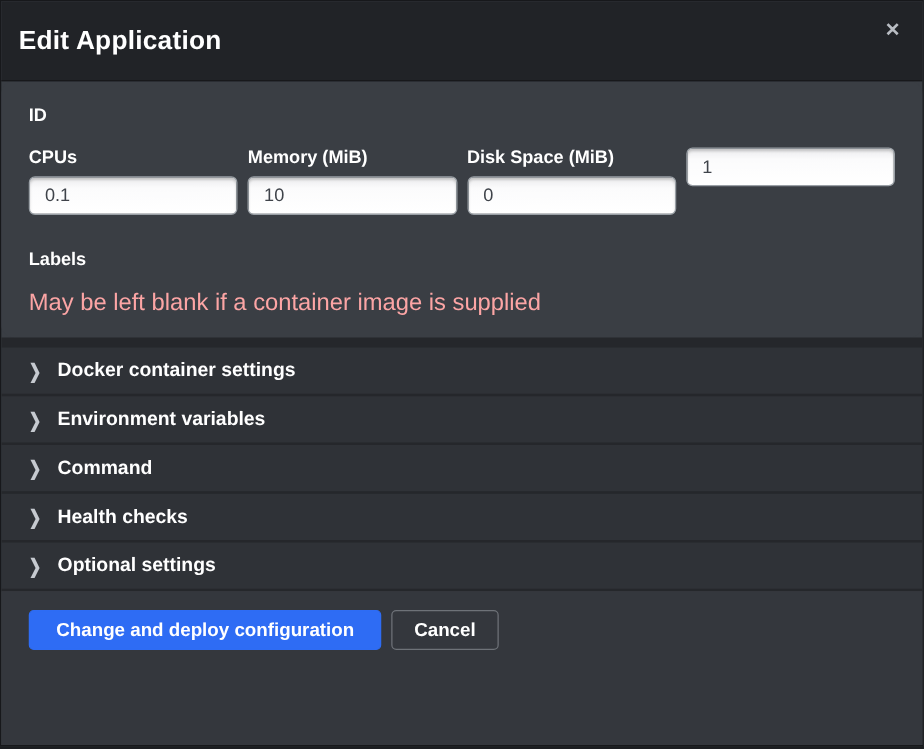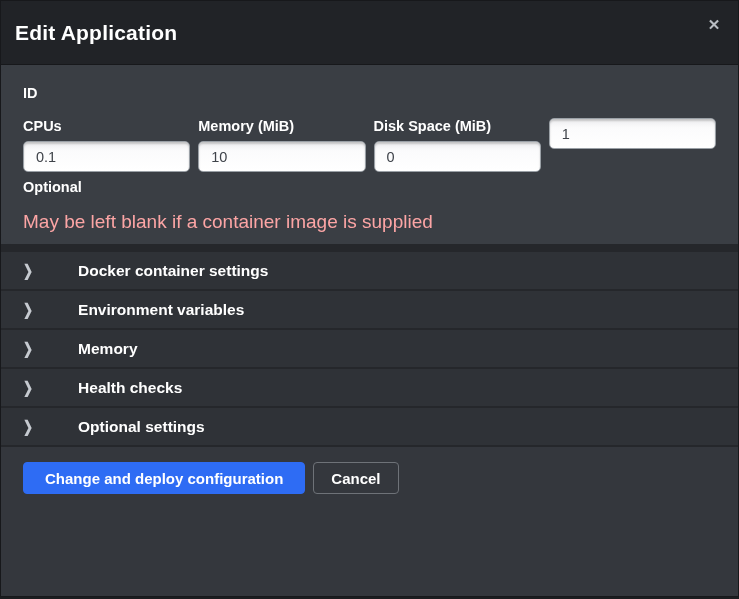--- a/index.html
+++ b/index.html
@@ -38,21 +38,21 @@
     font-size: 15px; font-weight: bold;
     line-height: 20px; text-align: center;
     cursor: pointer;
     font-family: "Liberation Sans", sans-serif;
   }
 
   
   .modal-body {
     flex: 0 0 auto;
     background: #3a3e44;
-    padding: 20px 22px 11px 22px;
+    padding: 20px 22px 16px 22px;
     border-radius: 10px;
   }
   .field-label {
     display: block;
     color: #ffffff;
     font-size: 14.5px;
     font-weight: bold;
     margin-bottom: 7px;
   }
   .text-input, .cmd-textarea {
@@ -71,21 +71,21 @@
     height: 62px;
     padding: 7px 12px;
     resize: both;
     line-height: 1.35;
   }
   .form-row-id { margin-bottom: 17px; }
   .form-row-grid {
     display: grid;
     grid-template-columns: repeat(4, 1fr);
     column-gap: 8px;
-    margin-bottom: 7px;
+    margin-bottom: 28px;
   }
   .help-text {
     margin-top: 16px;
     color: #fca5a5;
     font-size: 19px;
   }
 
   
   .sections {
     flex: 0 0 auto;
@@ -105,21 +105,20 @@
     font-size: 12px;
     font-weight: bold;
     margin-right: 13px;
     transform: scaleY(1.3);
     display: inline-block;
   }
   .section-label {
     color: #ffffff;
     font-size: 15.5px;
     font-weight: bold;
-    margin-left: 32px;
   }
 
   
   .modal-footer {
     flex: 1 1 auto;
     background: #34373d;
     display: flex; align-items: flex-start;
     padding: 15px 22px;
   }
   .btn {
@@ -175,38 +174,38 @@
       <div>
         <label class="field-label">Disk Space (MiB)</label>
         <input type="text" class="text-input" value="0" style="">
       </div>
       <div>
         <input type="text" class="text-input" value="1" style="">
       </div>
     </div>
 
     <div>
-      <label class="field-label">Optional</label>
+      <label class="field-label">Labels</label>
       <div class="help-text">May be left blank if a container image is supplied</div>
     </div>
 
   </div>
 
   <div class="sections">
     <div class="section-row">
       <span class="chevron">❯</span>
       <span class="section-label">Docker container settings</span>
     </div>
     <div class="section-row">
       <span class="chevron">❯</span>
       <span class="section-label">Environment variables</span>
     </div>
     <div class="section-row">
       <span class="chevron">❯</span>
-      <span class="section-label">Memory</span>
+      <span class="section-label">Command</span>
     </div>
     <div class="section-row">
       <span class="chevron">❯</span>
       <span class="section-label">Health checks</span>
     </div>
     <div class="section-row">
       <span class="chevron">❯</span>
       <span class="section-label">Optional settings</span>
     </div>
   </div>

